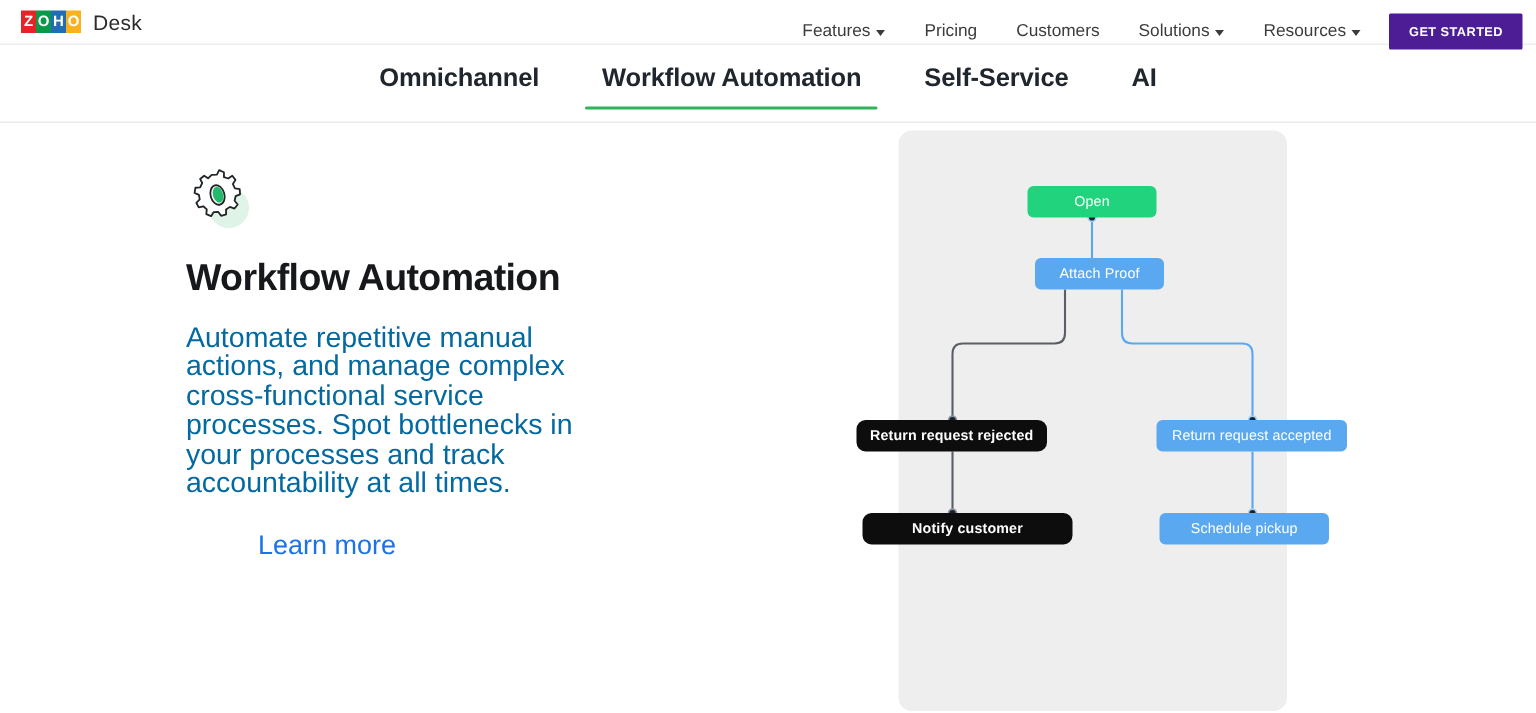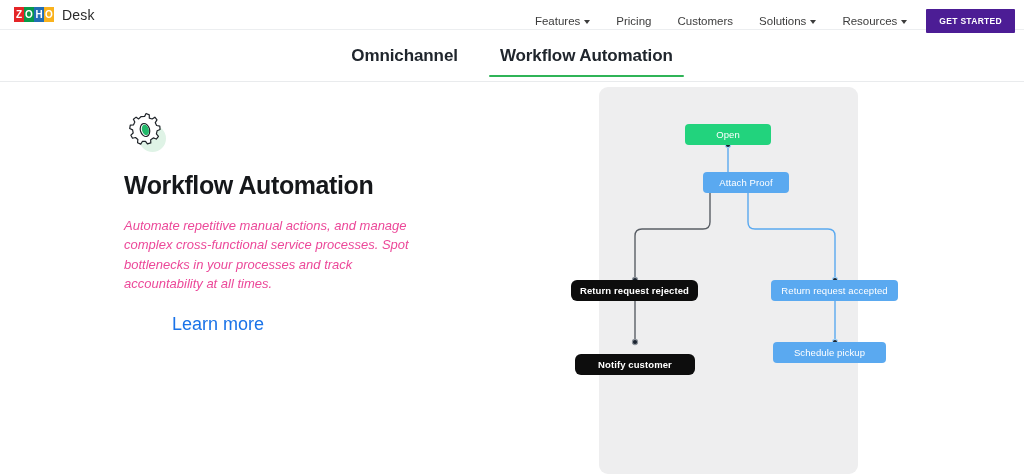--- a/index.html
+++ b/index.html
@@ -103,21 +103,21 @@
     white-space: nowrap;
   }
 
   
   .tab-bar {
     height: 52px;
     width: 100%;
     background: #ffffff;
     border-bottom: 1px solid #e9ebed;
     display: flex;
-    align-items: center;
+    align-items: flex-start;
     justify-content: center;
     gap: 0;
     padding-top: 6px;
   }
   .tab {
     font-size: 17px;
     font-weight: bold;
     color: #20262d;
     padding: 6px 21px 11px 21px;
     cursor: pointer;
@@ -174,26 +174,25 @@
   .feature-title {
     font-size: 25px;
     font-weight: bold;
     color: #16181b;
     letter-spacing: -.4px;
     margin-bottom: 16px;
     line-height: 1.1;
   }
 
   .feature-desc {
-    font-size: 13px;
+    font-size: 19px;
     line-height: 19.6px;
-    color: #ec4899;
+    color: #0369a1;
     width: 288px;
     margin-bottom: 20px;
-    font-style: italic;
   }
 
   .learn-more {
     font-size: 18px;
     color: #1a73e8;
     text-underline-offset: 2px;
     cursor: pointer;
     display: inline-block;
     font-weight: 500;
     margin-left: 48px;
@@ -237,24 +236,24 @@
     color: #ffffff;
     white-space: nowrap;
     cursor: pointer;
     letter-spacing: .1px;
   }
   .node-green  { background: #22d37d; }
   .node-blue   { background: #5aa9f0; }
   .node-black  { background: #0d0d0d; border-radius: 6px; font-weight: bold; }
 
   .n-open            { left: 125px; top: 42px;  width: 86px; }
-  .n-attach          { left: 143px; top: 90px;  width: 86px; }
+  .n-attach          { left: 130px; top: 90px;  width: 86px; }
   .n-rejected        { left: 11px;  top: 198px; width: 127px; }
   .n-accepted        { left: 211px; top: 198px; width: 127px; }
-  .n-notify          { left: 15px;  top: 260px; width: 120px; margin-top: 12px; }
+  .n-notify          { left: 15px;  top: 260px; width: 140px; }
   .n-pickup          { left: 213px; top: 260px; width: 113px; }
 </style>
 </head>
 <body>
 
 <div class="top-header">
 
   <div class="brand">
     <span class="zoho-logo">
       <span class="tile t-z">Z</span>
@@ -284,20 +283,22 @@
       <span>Resources</span>
       <i class="caret"></i>
     </span>
     <button class="cta-button">GET STARTED</button>
   </nav>
 </div>
 
 <div class="tab-bar">
   <div class="tab">Omnichannel</div>
   <div class="tab active">Workflow Automation</div>
+  <div class="tab">Self-Service</div>
+  <div class="tab">AI</div>
 </div>
 
 <div class="main">
 
   <div class="left-col">
 
     <div class="feature-icon">
       <div class="icon-blob"></div>
       <svg width="44" height="44" viewBox="0 0 44 44">
         <g transform="translate(21,20) rotate(-16)">

